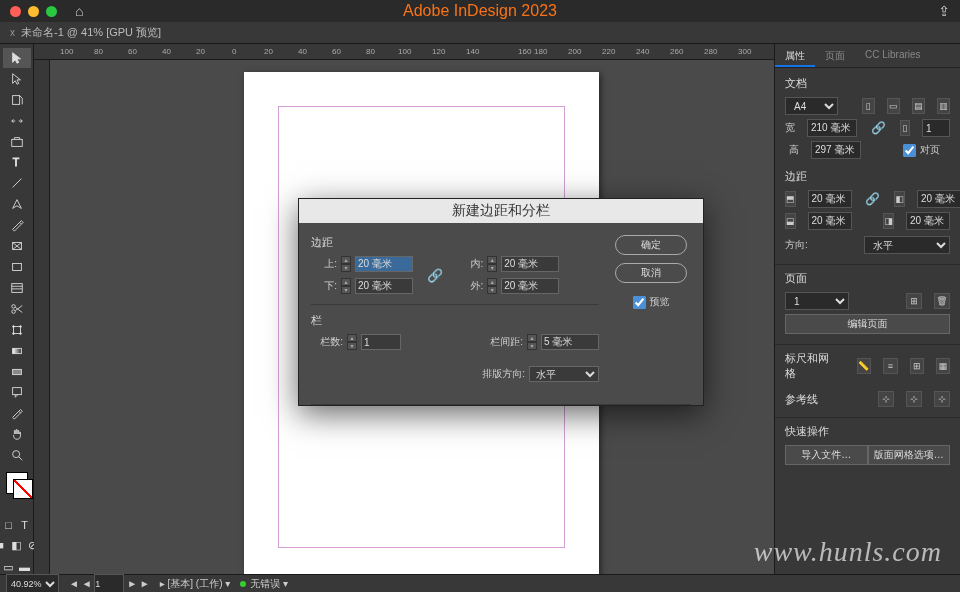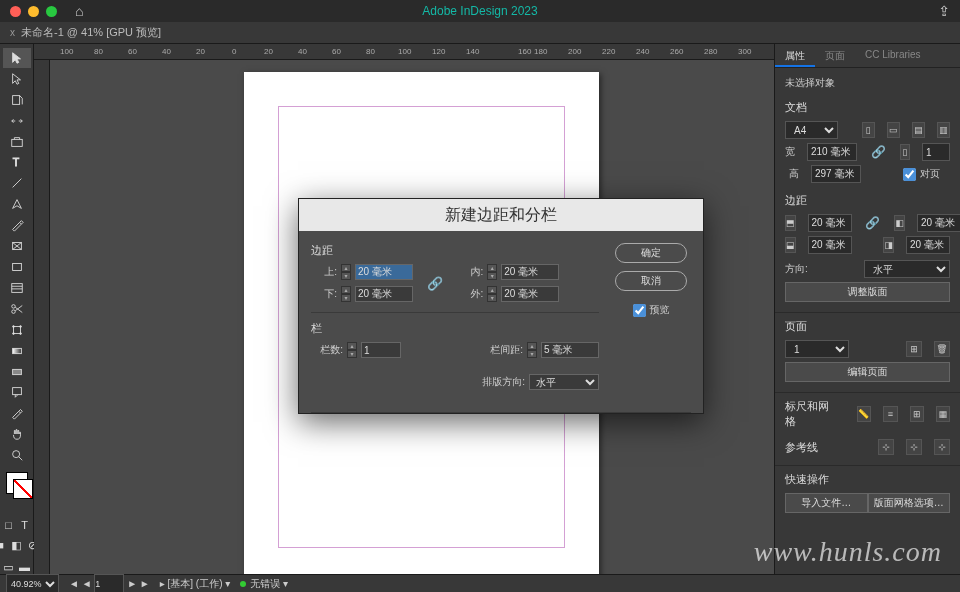--- a/index.html
+++ b/index.html
@@ -4,21 +4,21 @@
 <style>
   * { box-sizing: border-box; margin: 0; padding: 0; font-family: -apple-system, "Helvetica Neue", Arial, sans-serif; }
   body { background: #323232; color: #ddd; font-size: 11px; width: 960px; height: 592px; overflow: hidden; position: relative; }
   
   
   .titlebar { height: 22px; background: #2a2a2a; display: flex; align-items: center; padding: 0 10px; position: relative; }
   .traffic { display: flex; gap: 7px; }
   .tl { width: 11px; height: 11px; border-radius: 50%; }
   .tl.red { background: #ff5f57; } .tl.yel { background: #febc2e; } .tl.grn { background: #28c840; }
   .home-icon { margin-left: 18px; color: #ccc; font-size: 14px; }
-  .title-text { position: absolute; left: 50%; transform: translateX(-50%); color: #14b8a6; font-size: 12px; }
+  .title-text { position: absolute; left: 50%; transform: translateX(-50%); color: #f97316; font-size: 16px; }
   .share-icon { margin-left: auto; color: #ccc; font-size: 14px; }
   
   
   .tabbar { height: 22px; background: #383838; display: flex; align-items: center; border-bottom: 1px solid #1a1a1a; }
   .tab { padding: 0 10px; color: #bbb; display: flex; align-items: center; gap: 6px; height: 100%; }
   .tab .x { color: #999; font-size: 10px; }
   
   
   .main { display: flex; height: calc(100% - 44px - 18px); }
   
@@ -53,21 +53,21 @@
   .rinput { background: #2a2a2a; border: 1px solid #555; color: #ddd; height: 18px; width: 50px; font-size: 10px; padding: 0 3px; }
   .ricon { width: 16px; height: 16px; background: #444; border: 1px solid #555; display: inline-flex; align-items: center; justify-content: center; font-size: 9px; }
   .rbtn { background: #4a4a4a; border: 1px solid #666; color: #ddd; height: 20px; font-size: 10px; flex: 1; }
   .rlbl { width: 14px; text-align: right; }
   .link-icon { font-size: 12px; color: #aaa; padding: 0 2px; }
   .divider { height: 1px; background: #2a2a2a; margin: 6px -10px; }
   .fbtns { display:flex; }
   
   
   .dialog { position: absolute; left: 298px; top: 198px; width: 406px; background: #4b4b4b; box-shadow: 0 8px 30px rgba(0,0,0,.6); border: 1px solid #222; }
-  .dlg-title { height: 32px; background: #e8e8e8; color: #333; font-size: 16px; display: flex; align-items: center; justify-content: center; }
+  .dlg-title { height: 24px; background: #e8e8e8; color: #333; font-size: 14px; display: flex; align-items: center; justify-content: center; }
   .dlg-body { padding: 12px; display: flex; gap: 12px; }
   .dlg-left { flex: 1; }
   .dlg-right { width: 80px; display: flex; flex-direction: column; gap: 8px; align-items: center; }
   .dlg-btn { width: 72px; height: 20px; background: #4b4b4b; border: 1px solid #aaa; border-radius: 10px; color: #ddd; font-size: 10px; font-family: Liberation Serif, serif; }
   .dlg-sect { margin-bottom: 10px; }
   .dlg-sect-title { color: #ddd; font-size: 11px; margin-bottom: 6px; }
   .dlg-grid { display: flex; align-items: center; gap: 8px; }
   .dlg-col { display: flex; flex-direction: column; gap: 6px; }
   .dlg-row { display: flex; align-items: center; gap: 4px; }
   .dlg-lbl { width: 26px; text-align: right; font-size: 10px; color: #ccc; }
@@ -279,21 +279,20 @@
     </div>
   </div>
 
   <div class="rpanel">
     <div class="rtabs">
       <div class="rtab active">属性</div>
       <div class="rtab">页面</div>
       <div class="rtab">CC Libraries</div>
     </div>
     <div class="rbody">
-      <div style="margin-bottom:10px;">未选择对象</div>
 
       <div class="rsect">
         <div class="rsect-title">文档</div>
         <div class="rrow">
           <select class="rsel" style="width:64px"><option>A4</option></select>
           <span style="flex:1"></span>
           <span class="ricon">▯</span>
           <span class="ricon">▭</span>
           <span class="ricon">▤</span>
           <span class="ricon">▥</span>
@@ -329,23 +328,20 @@
           <span class="ricon">⬓</span>
           <input class="rinput" style="width: 44px;" value="20 毫米">
           <span style="width:18px"></span>
           <span class="ricon">◨</span>
           <input class="rinput" style="width: 44px;" value="20 毫米">
         </div>
         <div class="rrow" style="margin-top:6px">
           <span>方向:</span>
           <span style="flex:1"></span>
           <select class="rsel" style="width:86px"><option>水平</option></select>
-        </div>
-        <div class="rrow" style="margin-top:4px">
-          <button class="rbtn">调整版面</button>
         </div>
       </div>
 
       <div class="divider"></div>
       <div class="rsect">
         <div class="rsect-title">页面</div>
         <div class="rrow">
           <select class="rsel" style="width:64px"><option>1</option></select>
           <span style="flex:1"></span>
           <span class="ricon">⊞</span>

